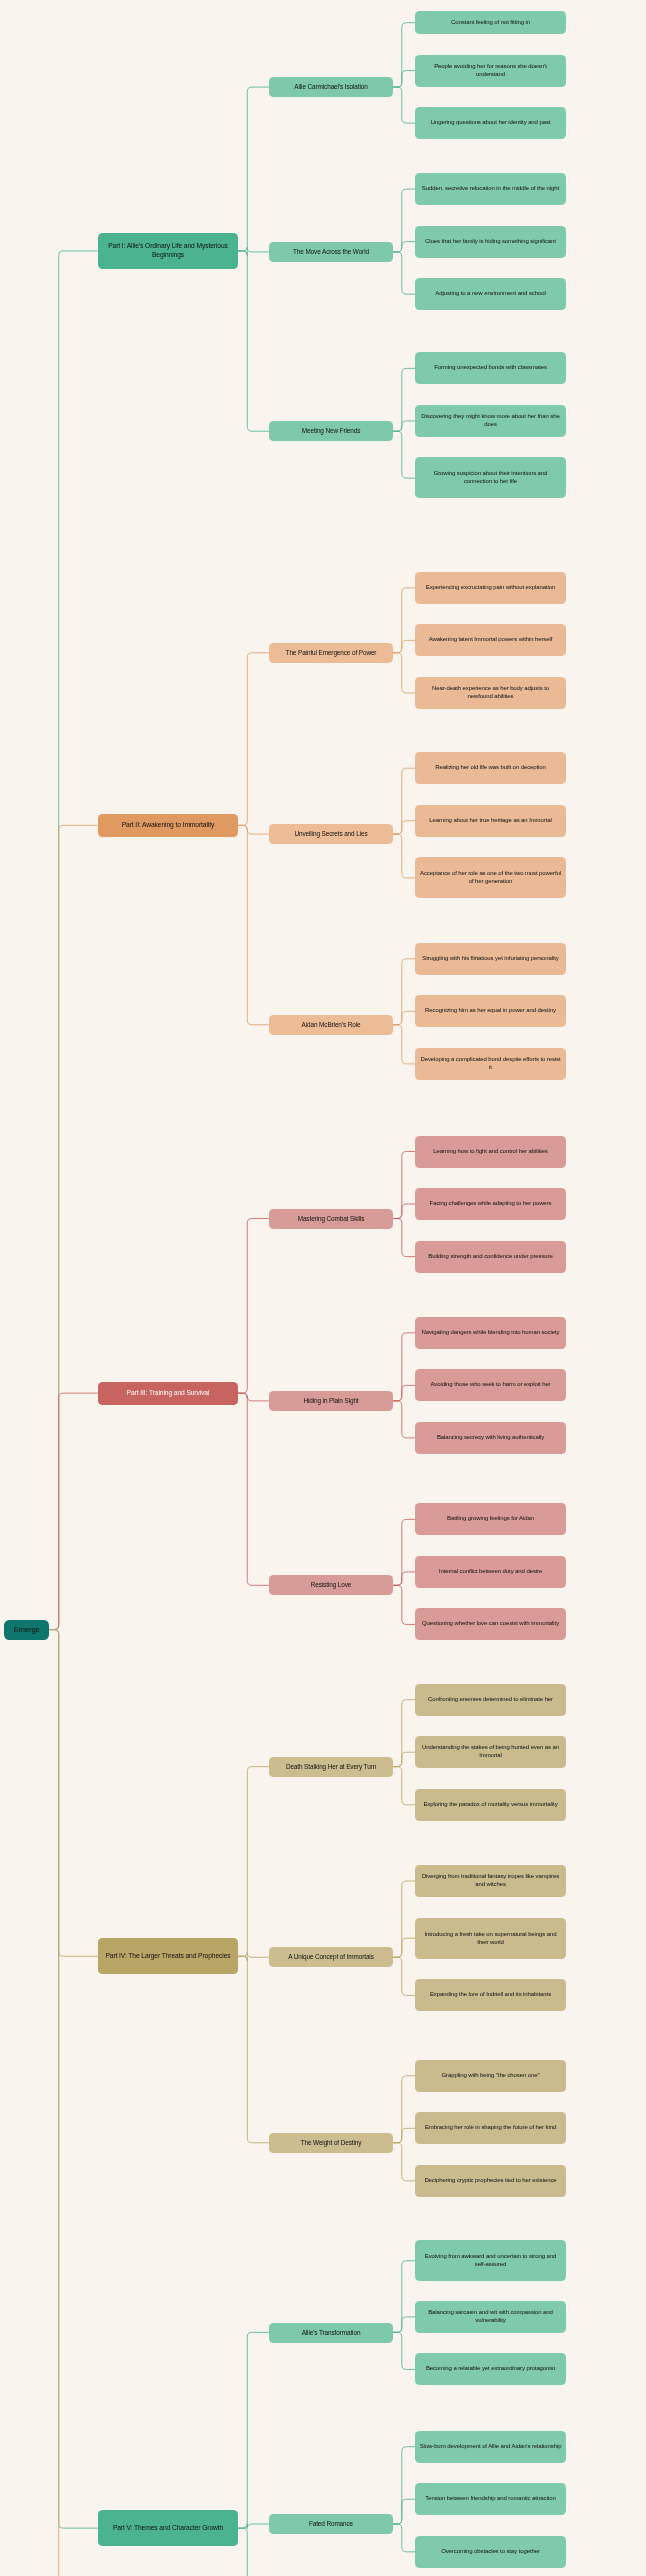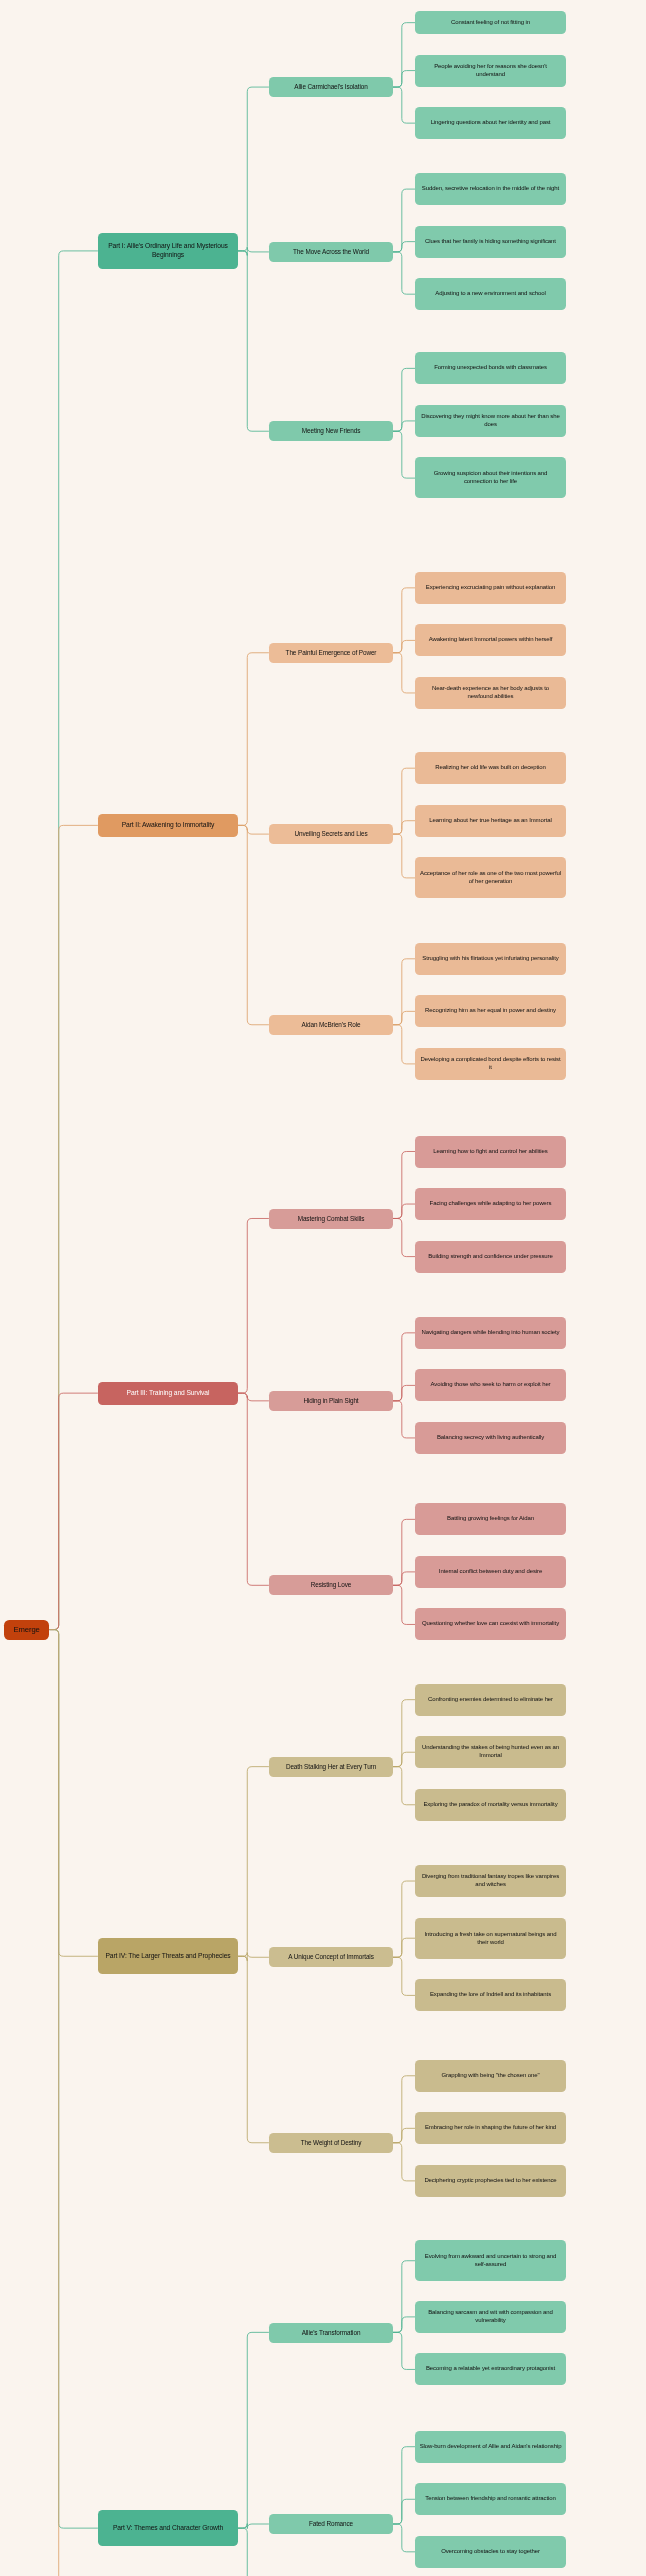--- a/index.html
+++ b/index.html
@@ -29,21 +29,21 @@
     justify-content: center;
     text-align: center;
     border-radius: 4.6px;
     padding: 2.1px 4.6px;
     line-height: 1.32;
     color: #111111;
     letter-spacing: -0.1px;
     word-break: normal;
     overflow: hidden;
   }
-  .node.root      { background: #c2410c; border-radius: 5.2px; }
+  .node.root      { background: #0f766e; border-radius: 5.2px; }
   .node.white-txt { color: #ffffff; }
 
   
   .c-grn-dark  { background: #4cb391; }
   .c-grn-mid   { background: #7fc9ab; }
   .c-grn-leaf  { background: #80caac; }
 
   .c-org-dark  { background: #e09a61; }
   .c-org-mid   { background: #ecbc97; }
   .c-org-leaf  { background: #eaba96; }

